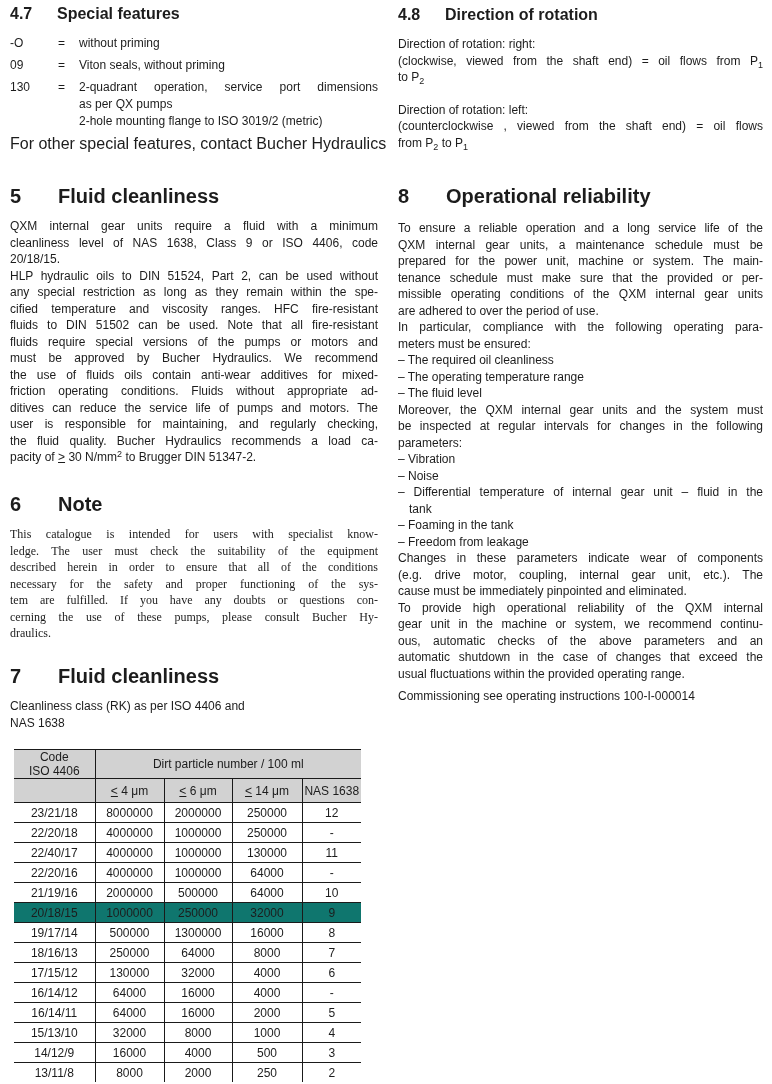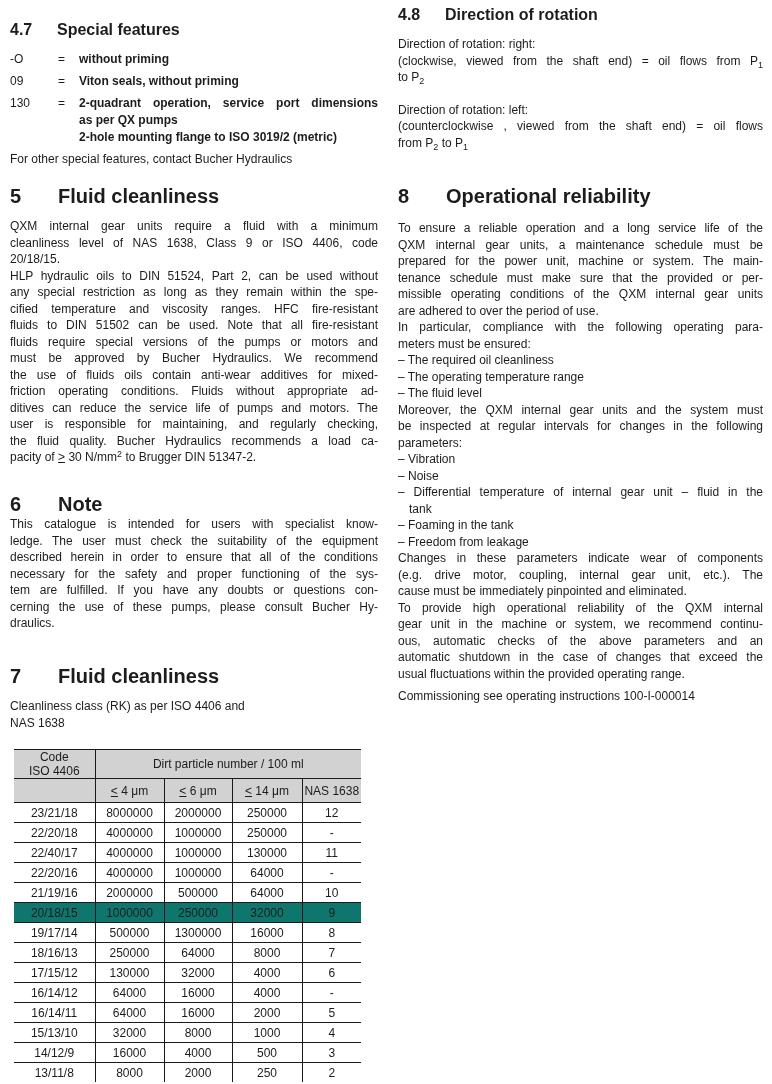--- a/index.html
+++ b/index.html
@@ -14,40 +14,40 @@
   .ln{white-space:nowrap;}
   .ln.j{text-align:justify;text-align-last:justify;white-space:normal;}
   .ln.ind{padding-left:11px;}
   sub{font-size:9px;vertical-align:baseline;position:relative;top:3px;line-height:0;}
   sup{font-size:9px;vertical-align:baseline;position:relative;top:-4px;line-height:0;}
   .ul{text-decoration:underline;}
   .items{margin-top:11px;font-size:12px;line-height:17px;}
   .item{display:flex;margin-bottom:5px;}
   .item .code{width:48px;flex:0 0 48px;}
   .item .eq{width:21px;flex:0 0 21px;}
-  .item .desc{flex:1;min-width:0;font-weight:bold;}
-  .note-line{margin-top:4px;font-size:12px;line-height:17px;}
+  .item .desc{flex:1;min-width:0;}
+  .note-line{margin-top:4px;font-size:16px;line-height:17px;}
   .subtitle{margin-top:10px;}
   .gap{height:16px;}
   .commissioning{margin-top:6px;}
   table.tbl{border-collapse:collapse;font-size:12px;color:#1c1c1c;table-layout:fixed;}
   table.tbl td{border-left:1.2px solid #1a1a1a;text-align:center;vertical-align:middle;padding:0;overflow:hidden;}
   table.tbl td:first-child{border-left:none;}
   table.tbl tr{border-top:1.2px solid #1a1a1a;}
   table.tbl tr.hrow1{border-top:1.2px solid #1a1a1a;}
   table.tbl tr.hrow1 td{height:28px;line-height:14px;}
   table.tbl tr.hrow2 td{height:23px;}
   table.tbl tr.brow td{height:19px;}
 </style>
 </head>
 <body>
 
 <div class="page">
 
-  <section class="abs" style="left:10px;top:20px;width:368px;">
+  <section class="abs" style="left:10px;top:4px;width:368px;">
     <h2 class="h2">
       <span class="num">4.7</span>
       <span>Special features</span>
     </h2>
     <div class="items">
         <div class="item">
           <span class="code">-O</span>
           <span class="eq">=</span>
           <span class="desc">
             <div class="ln">without priming</div>
@@ -95,21 +95,21 @@
         <div class="ln j">the fluid quality. Bucher Hydraulics recommends a load ca-</div>
         <div class="ln">pacity of <span class="ul">&gt;</span> 30 N/mm<sup>2</sup> to Brugger DIN 51347-2.</div>
       </div>
   </section>
 
   <section class="abs" style="left:10px;top:492px;width:368px;">
     <h1 class="h1">
       <span class="num">6</span>
       <span>Note</span>
     </h1>
-    <div class="body" style="">
+    <div class="body" style="margin-top:10px;font-family:Liberation Serif, serif;">
         <div class="ln j">This catalogue is intended for users with specialist know-</div>
         <div class="ln j">ledge. The user must check the suitability of the equipment</div>
         <div class="ln j">described herein in order to ensure that all of the conditions</div>
         <div class="ln j">necessary for the safety and proper functioning of the sys-</div>
         <div class="ln j">tem are fulfilled. If you have any doubts or questions con-</div>
         <div class="ln j">cerning the use of these pumps, please consult Bucher Hy-</div>
         <div class="ln">draulics.</div>
       </div>
   </section>
 

